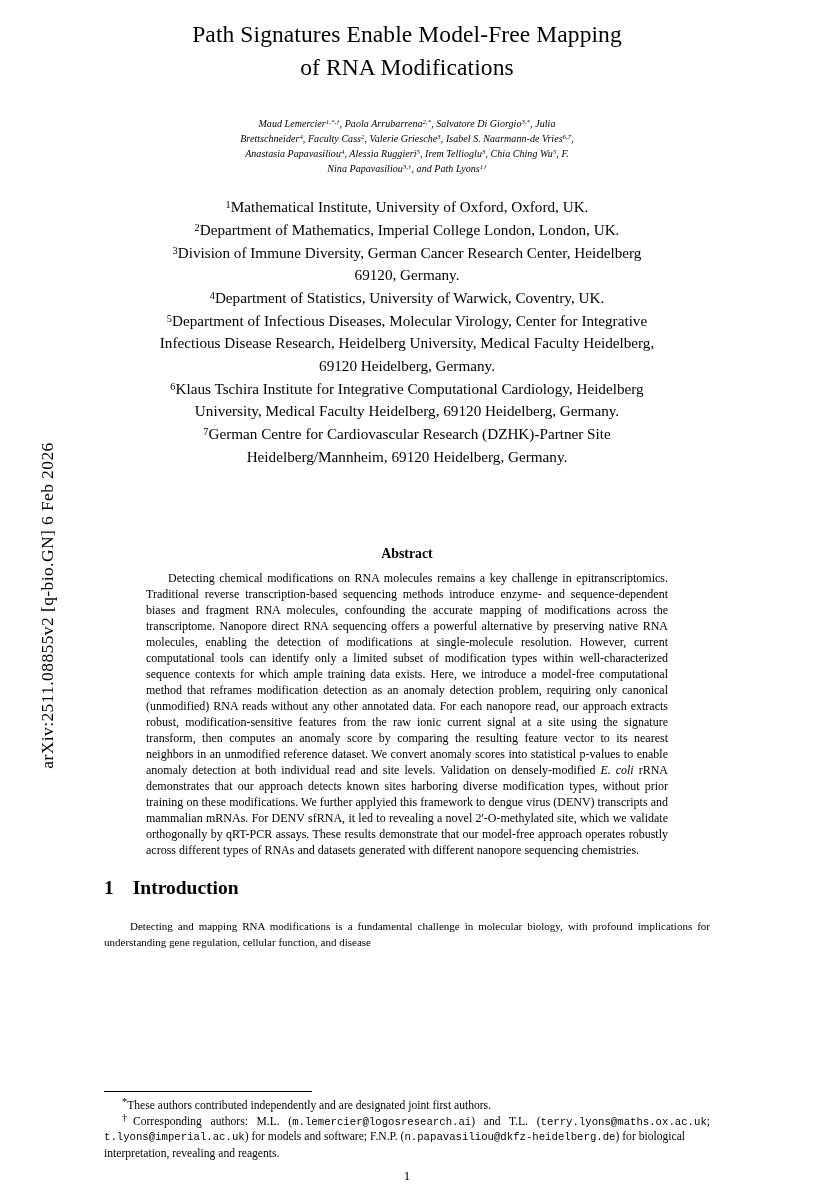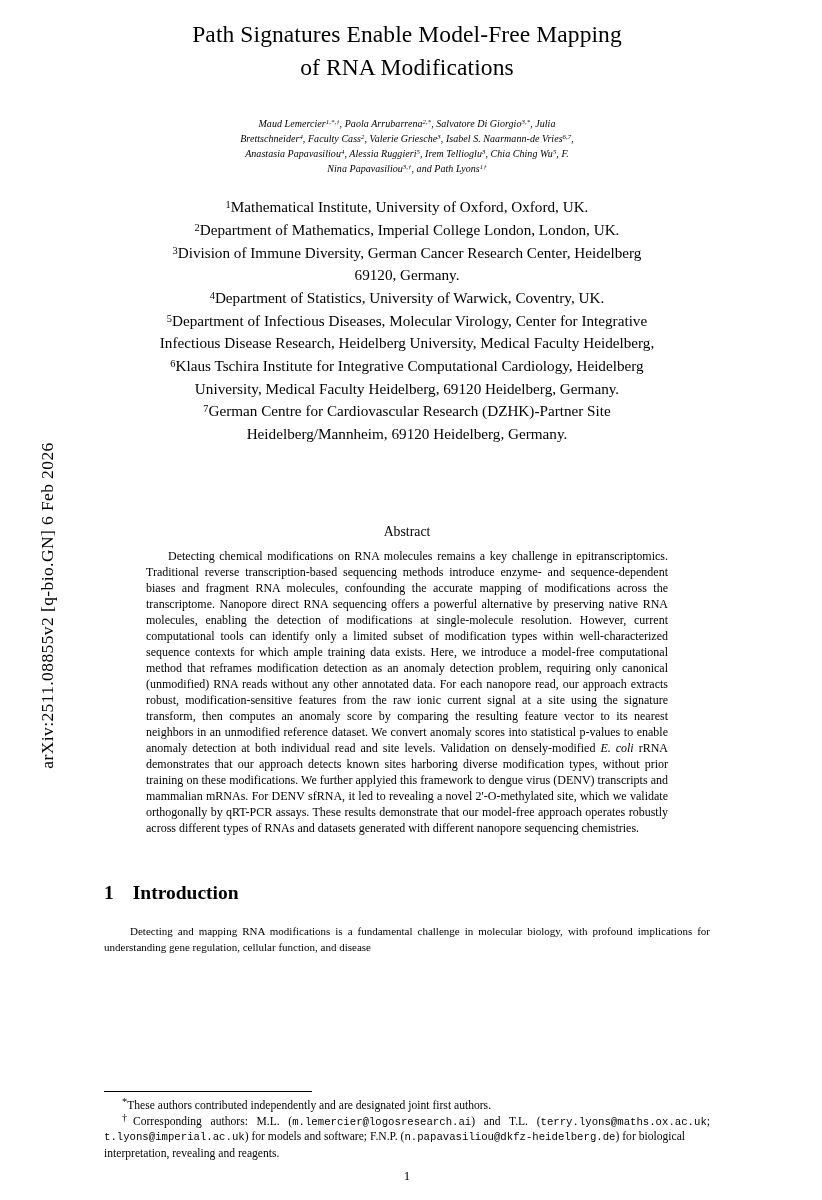--- a/index.html
+++ b/index.html
@@ -66,34 +66,34 @@
     font-size: 15.2px;
     line-height: 1.49;
     text-align: center;
   }
   .affils div { margin: 0; }
   sup { font-size: 0.68em; vertical-align: 0.42em; line-height: 0; }
   .abstract-head {
     margin-top: 78px;
     text-align: center;
     font-size: 13.8px;
-    font-weight: normal;
+    font-weight: bold;
   }
   .abstract-body {
     margin-top: 8px;
     margin-left: 42px;
     margin-right: 42px;
     font-size: 12px;
     line-height: 1.335;
     text-align: justify;
     text-indent: 22px;
   }
   .abstract-body i { font-style: italic; }
   h2.section {
-    margin-top: 46px;
+    margin-top: 19px;
     margin-bottom: 0;
     font-size: 19.5px;
     font-weight: bold;
     text-align: left;
   }
   h2.section .num { margin-right: 19px; }
   .body-par {
     margin-top: 20px;
     font-size: 11px;
     line-height: 1.43;
@@ -152,20 +152,21 @@
     </div>
 
     <div class="affils">
       <div><sup>1</sup><span>Mathematical Institute, University of Oxford, Oxford, UK.</span></div>
       <div><sup>2</sup><span>Department of Mathematics, Imperial College London, London, UK.</span></div>
       <div><sup>3</sup><span>Division of Immune Diversity, German Cancer Research Center, Heidelberg</span></div>
       <div><span>69120, Germany.</span></div>
       <div><sup>4</sup><span>Department of Statistics, University of Warwick, Coventry, UK.</span></div>
       <div><sup>5</sup><span>Department of Infectious Diseases, Molecular Virology, Center for Integrative</span></div>
       <div><span>Infectious Disease Research, Heidelberg University, Medical Faculty Heidelberg,</span></div>
+      <div><span>69120 Heidelberg, Germany.</span></div>
       <div><sup>6</sup><span>Klaus Tschira Institute for Integrative Computational Cardiology, Heidelberg</span></div>
       <div><span>University, Medical Faculty Heidelberg, 69120 Heidelberg, Germany.</span></div>
       <div><sup>7</sup><span>German Centre for Cardiovascular Research (DZHK)-Partner Site</span></div>
       <div><span>Heidelberg/Mannheim, 69120 Heidelberg, Germany.</span></div>
     </div>
 
     <div class="abstract-head">Abstract</div>
 
     <div class="abstract-body">
       <span>Detecting chemical modifications on RNA molecules remains a key challenge in epitranscriptomics. Traditional reverse transcription-based sequencing methods introduce enzyme- and sequence-dependent biases and fragment RNA molecules, confounding the accurate mapping of modifications across the transcriptome. Nanopore direct RNA sequencing offers a powerful alternative by preserving native RNA molecules, enabling the detection of modifications at single-molecule resolution. However, current computational tools can identify only a limited subset of modification types within well-characterized sequence contexts for which ample training data exists. Here, we introduce a model-free computational method that reframes modification detection as an anomaly detection problem, requiring only canonical (unmodified) RNA reads without any other annotated data. For each nanopore read, our approach extracts robust, modification-sensitive features from the raw ionic current signal at a site using the signature transform, then computes an anomaly score by comparing the resulting feature vector to its nearest neighbors in an unmodified reference dataset. We convert anomaly scores into statistical p-values to enable anomaly detection at both individual read and site levels. Validation on densely-modified </span><i>E. coli</i><span> rRNA demonstrates that our approach detects known sites harboring diverse modification types, without prior training on these modifications. We further applyied this framework to dengue virus (DENV) transcripts and mammalian mRNAs. For DENV sfRNA, it led to revealing a novel 2'-O-methylated site, which we validate orthogonally by qRT-PCR assays. These results demonstrate that our model-free approach operates robustly across different types of RNAs and datasets generated with different nanopore sequencing chemistries.</span>

